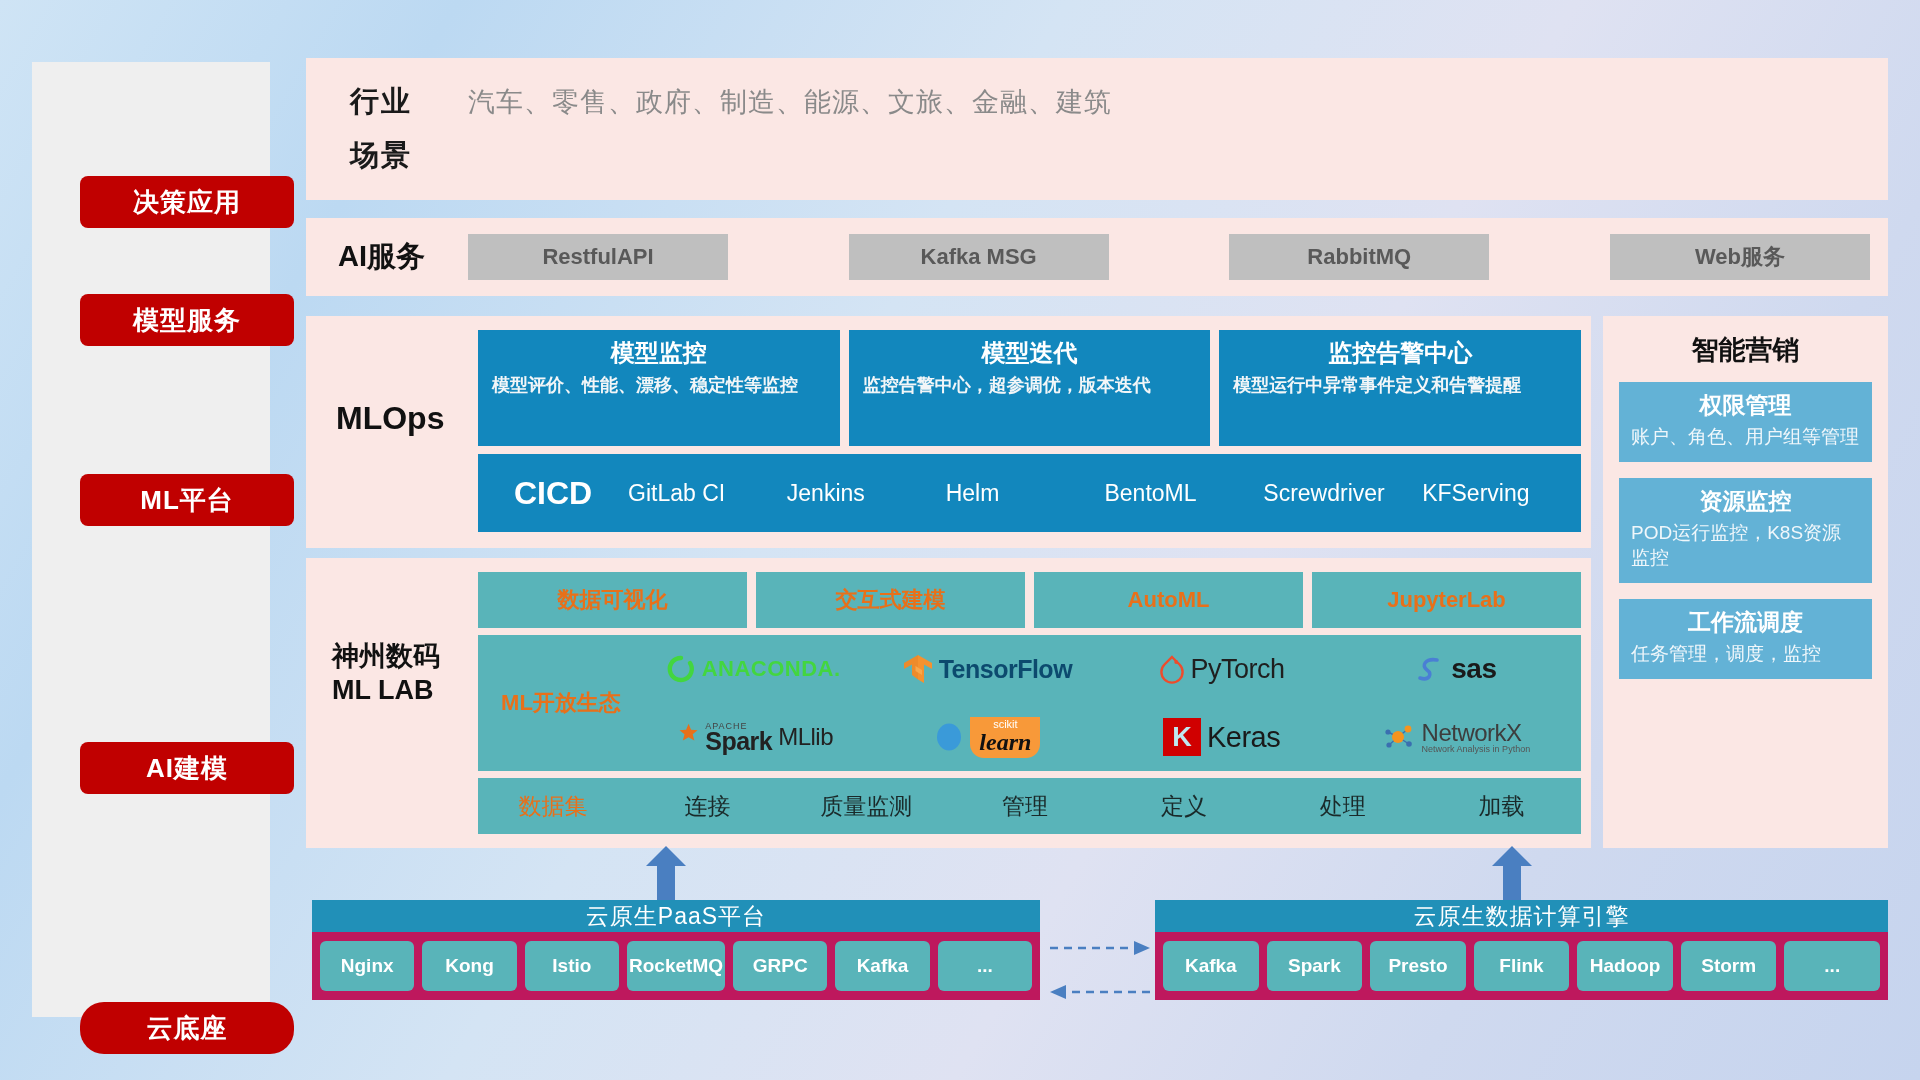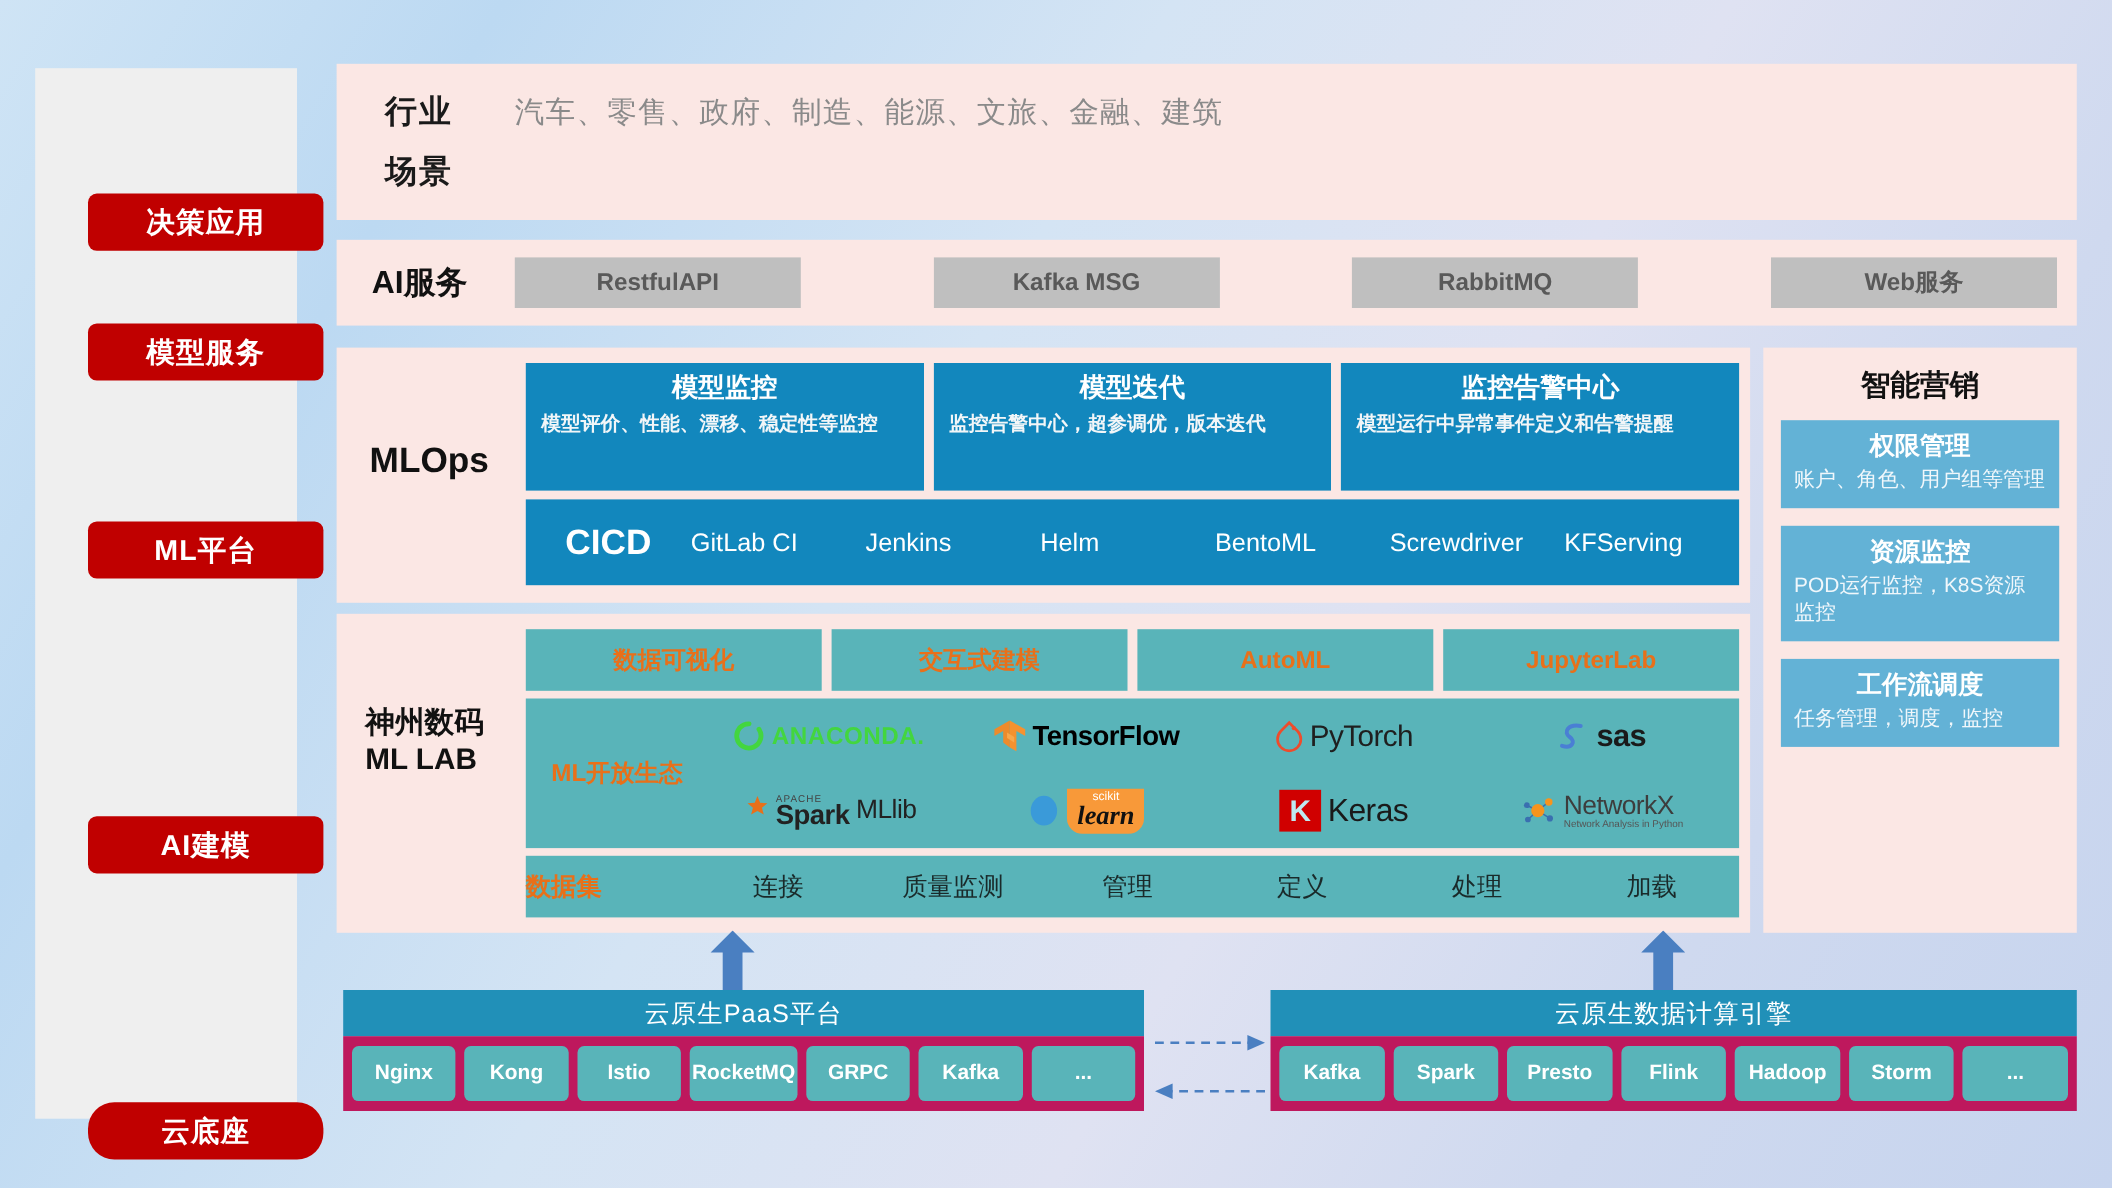--- a/index.html
+++ b/index.html
@@ -120,22 +120,22 @@
     flex:1;display:grid;grid-template-columns:repeat(4,1fr);
     grid-template-rows:1fr 1fr;align-items:center;justify-items:center;
     height:100%;
   }
   .logo{display:flex;align-items:center;gap:6px;}
   .logo-txt{font-size:25px;font-weight:bold;letter-spacing:-0.5px;}
   .ds-row{
     background:#59b4b9;height:56px;display:flex;align-items:center;
   }
   .ds-label{
-    width:150px;flex:none;color:#e8701a;font-size:23px;font-weight:bold;
-    text-align:left;
+    width:150px;flex:none;color:#e8701a;font-size:23px;font-weight:normal;
+    text-align:center;
   }
   .ds-items{flex:1;display:flex;}
   .ds-item{flex:1;text-align:center;color:#1a2a2a;font-size:23px;}
 
   
   .band-monitor{
     position:absolute;left:1603px;top:316px;width:285px;height:532px;
     background:#fbe7e4;padding:10px 16px;box-sizing:border-box;
   }
   .mon-title{
@@ -146,21 +146,21 @@
     background:#63b2d6;color:#fff;margin-bottom:16px;padding:8px 12px 12px 12px;
     box-sizing:border-box;
   }
   .mon-card .t{text-align:center;font-size:23px;font-weight:bold;margin-bottom:3px;}
   .mon-card .d{font-size:19px;line-height:1.35;color:#f0f7fb;}
 
   
   .cloud-left{position:absolute;left:312px;top:900px;width:728px;}
   .cloud-right{position:absolute;left:1155px;top:900px;width:733px;}
   .cloud-head{
-    background:#2190b8;color:#fff;height:42px;display:flex;align-items:center;
+    background:#2190b8;color:#fff;height:32px;display:flex;align-items:center;
     justify-content:center;font-size:23px;letter-spacing:1px;
   }
   .cloud-body{
     background:#be185d;padding:9px 8px;display:flex;gap:8px;box-sizing:border-box;
   }
   .cloud-chip{
     flex:1;background:#59b4b9;color:#fff;border-radius:6px;
     min-height:50px;display:flex;align-items:center;justify-content:center;
     font-size:19px;font-weight:bold;text-align:center;line-height:1.1;
     padding:3px 2px;box-sizing:border-box;
@@ -274,21 +274,21 @@
             </svg>
             <span class="logo-txt" style="color:#43d63f;font-size:22px;letter-spacing:0.5px;">ANACONDA.</span>
           </div>
 
           <div class="logo">
             <svg width="30" height="32" viewBox="0 0 30 32">
               <polygon points="15,2 29,10 29,16 21,11.5 21,30 15,26.5" fill="#f5922f"></polygon>
               <polygon points="15,2 1,10 1,16 9,11.5 9,22 15,26.5" fill="#ed8b2b"></polygon>
               <polygon points="12.5,13 19,17 19,22 12.5,18" fill="#f8a84b"></polygon>
             </svg>
-            <span class="logo-txt" style="color:#000000;">TensorFlow</span>
+            <span class="logo-txt" style="color:#0c4a6e;">TensorFlow</span>
           </div>
 
           <div class="logo">
             <svg width="26" height="30" viewBox="0 0 26 30">
               <path d="M13 3 L20.5 10.5 a10.6 10.6 0 1 1 -15 0 Z" fill="none" stroke="#ee4c2c" stroke-width="2.4"></path>
               <circle cx="17.2" cy="8" r="1.9" fill="#ee4c2c"></circle>
             </svg>
             <span class="logo-txt" style="color:#1f1f1f;font-weight:normal;font-size:27px;">PyTorch</span>
           </div>
 

